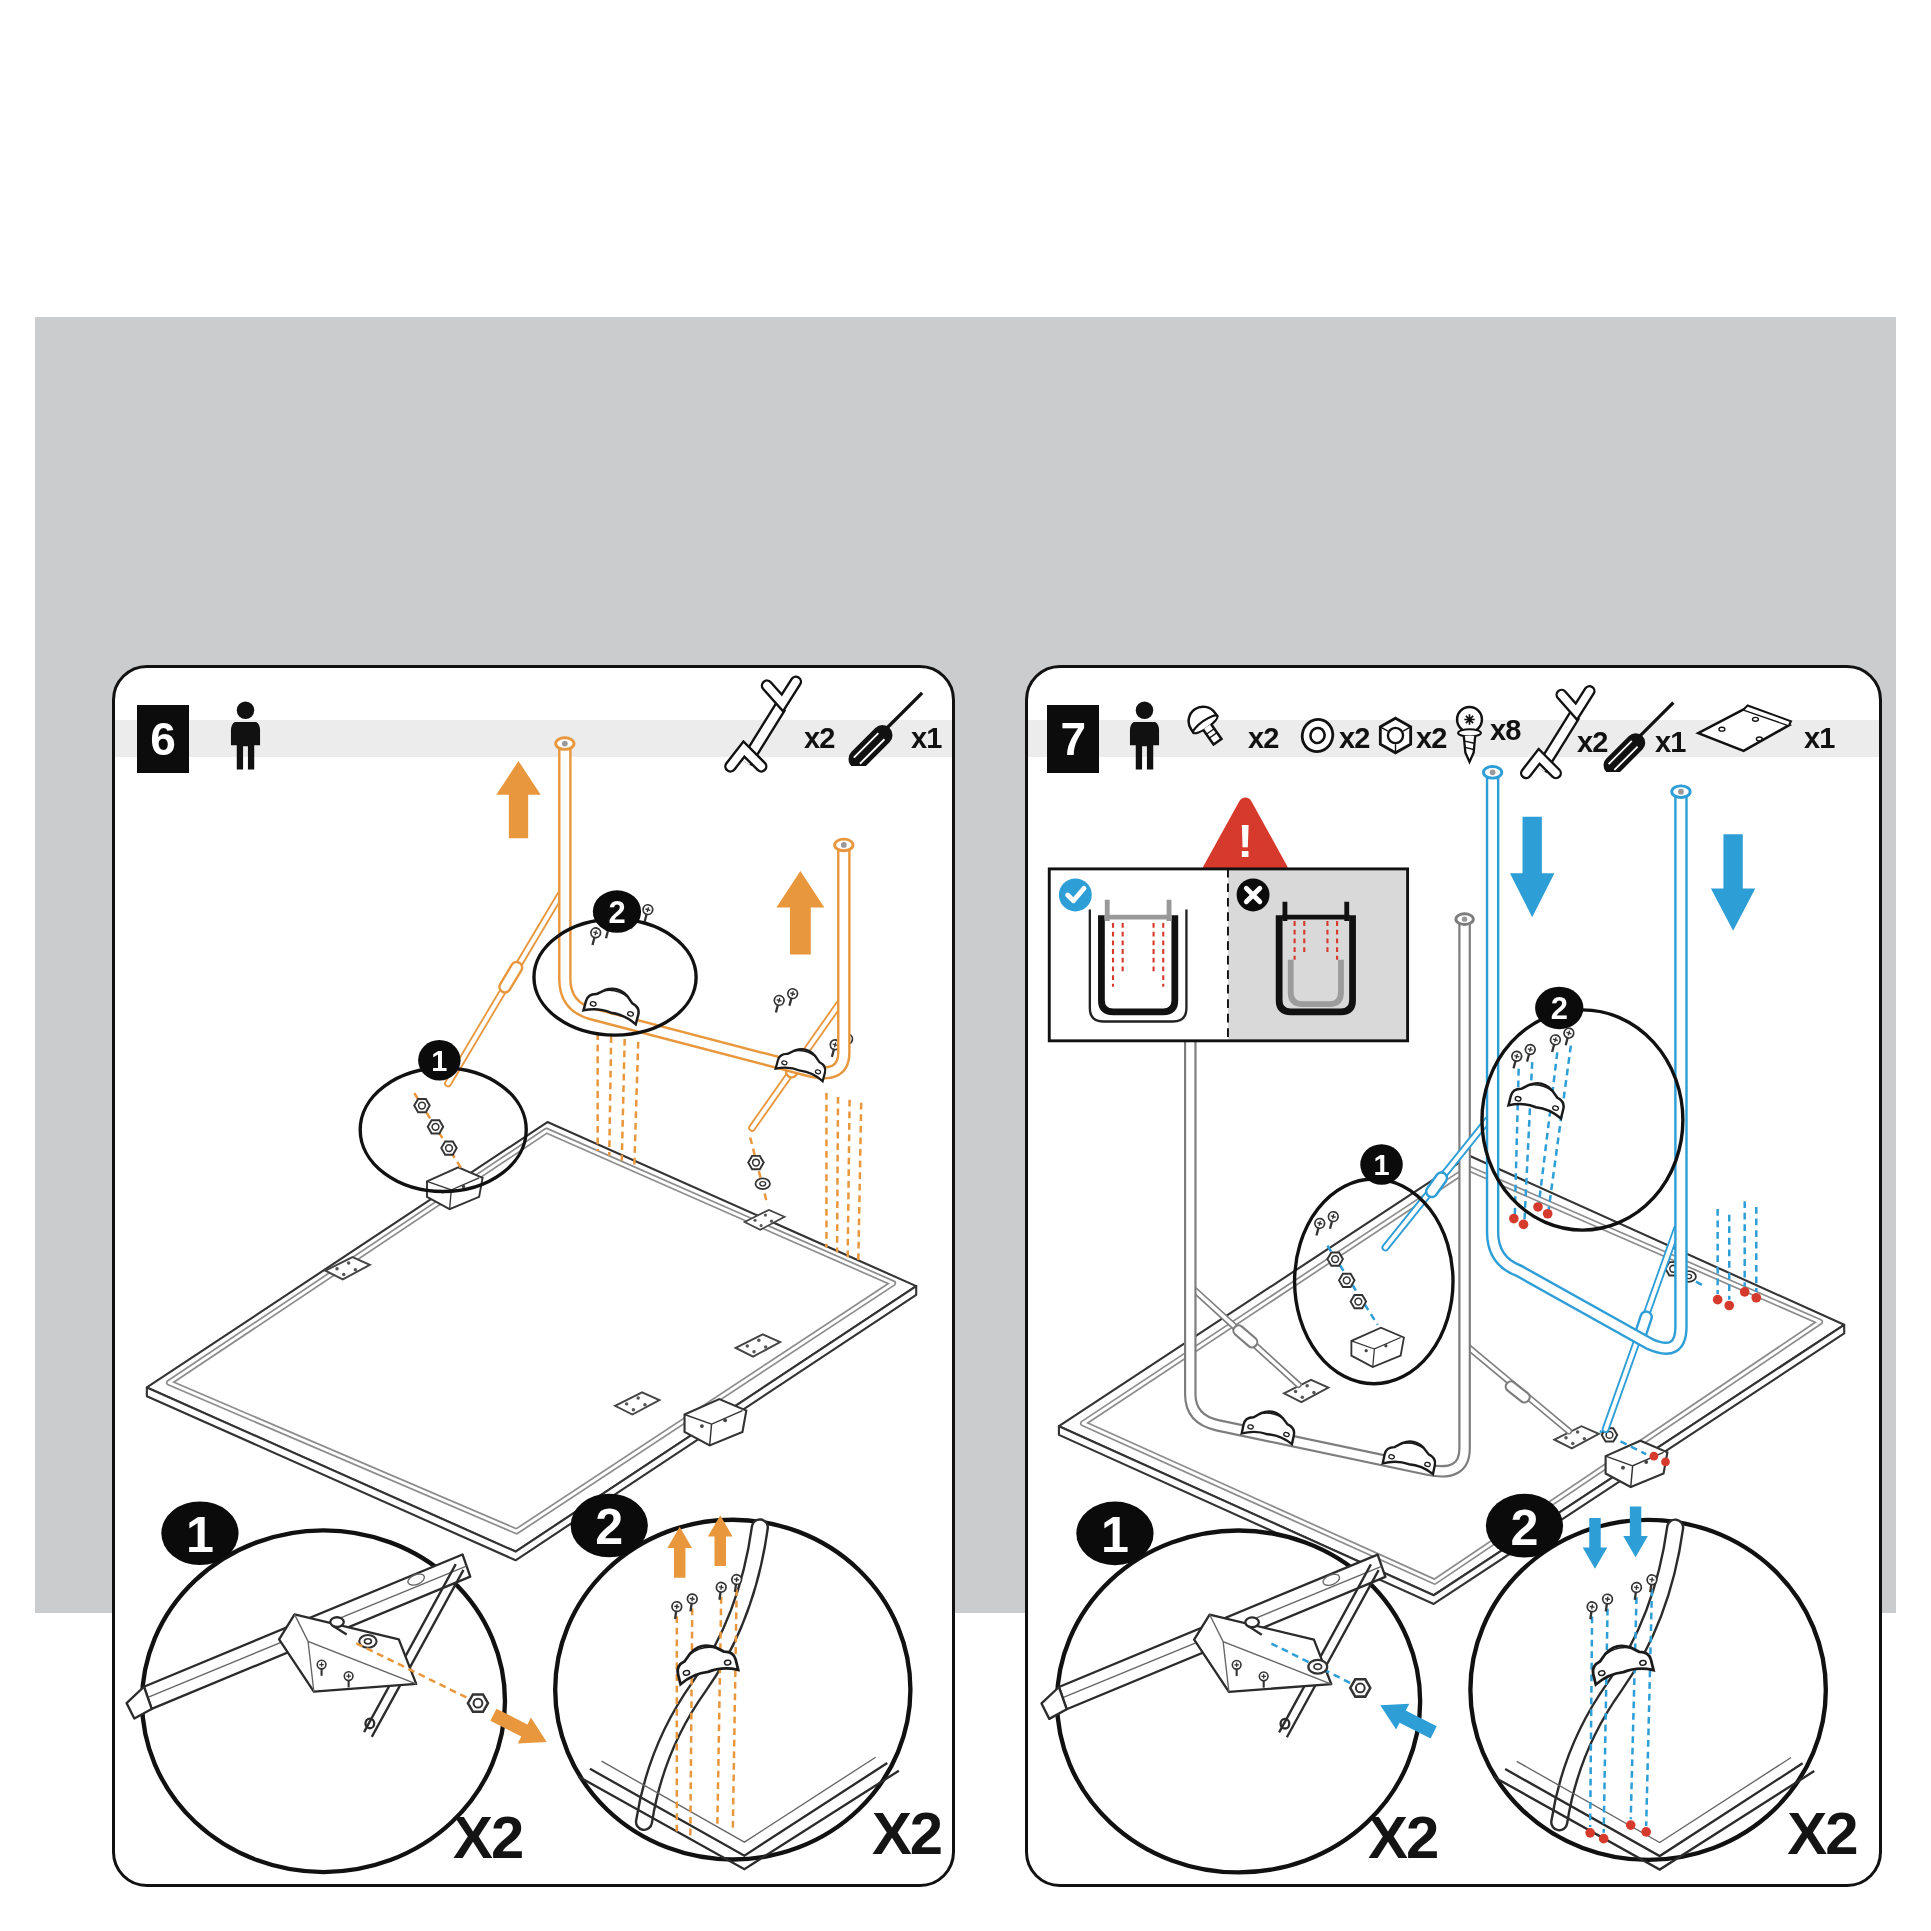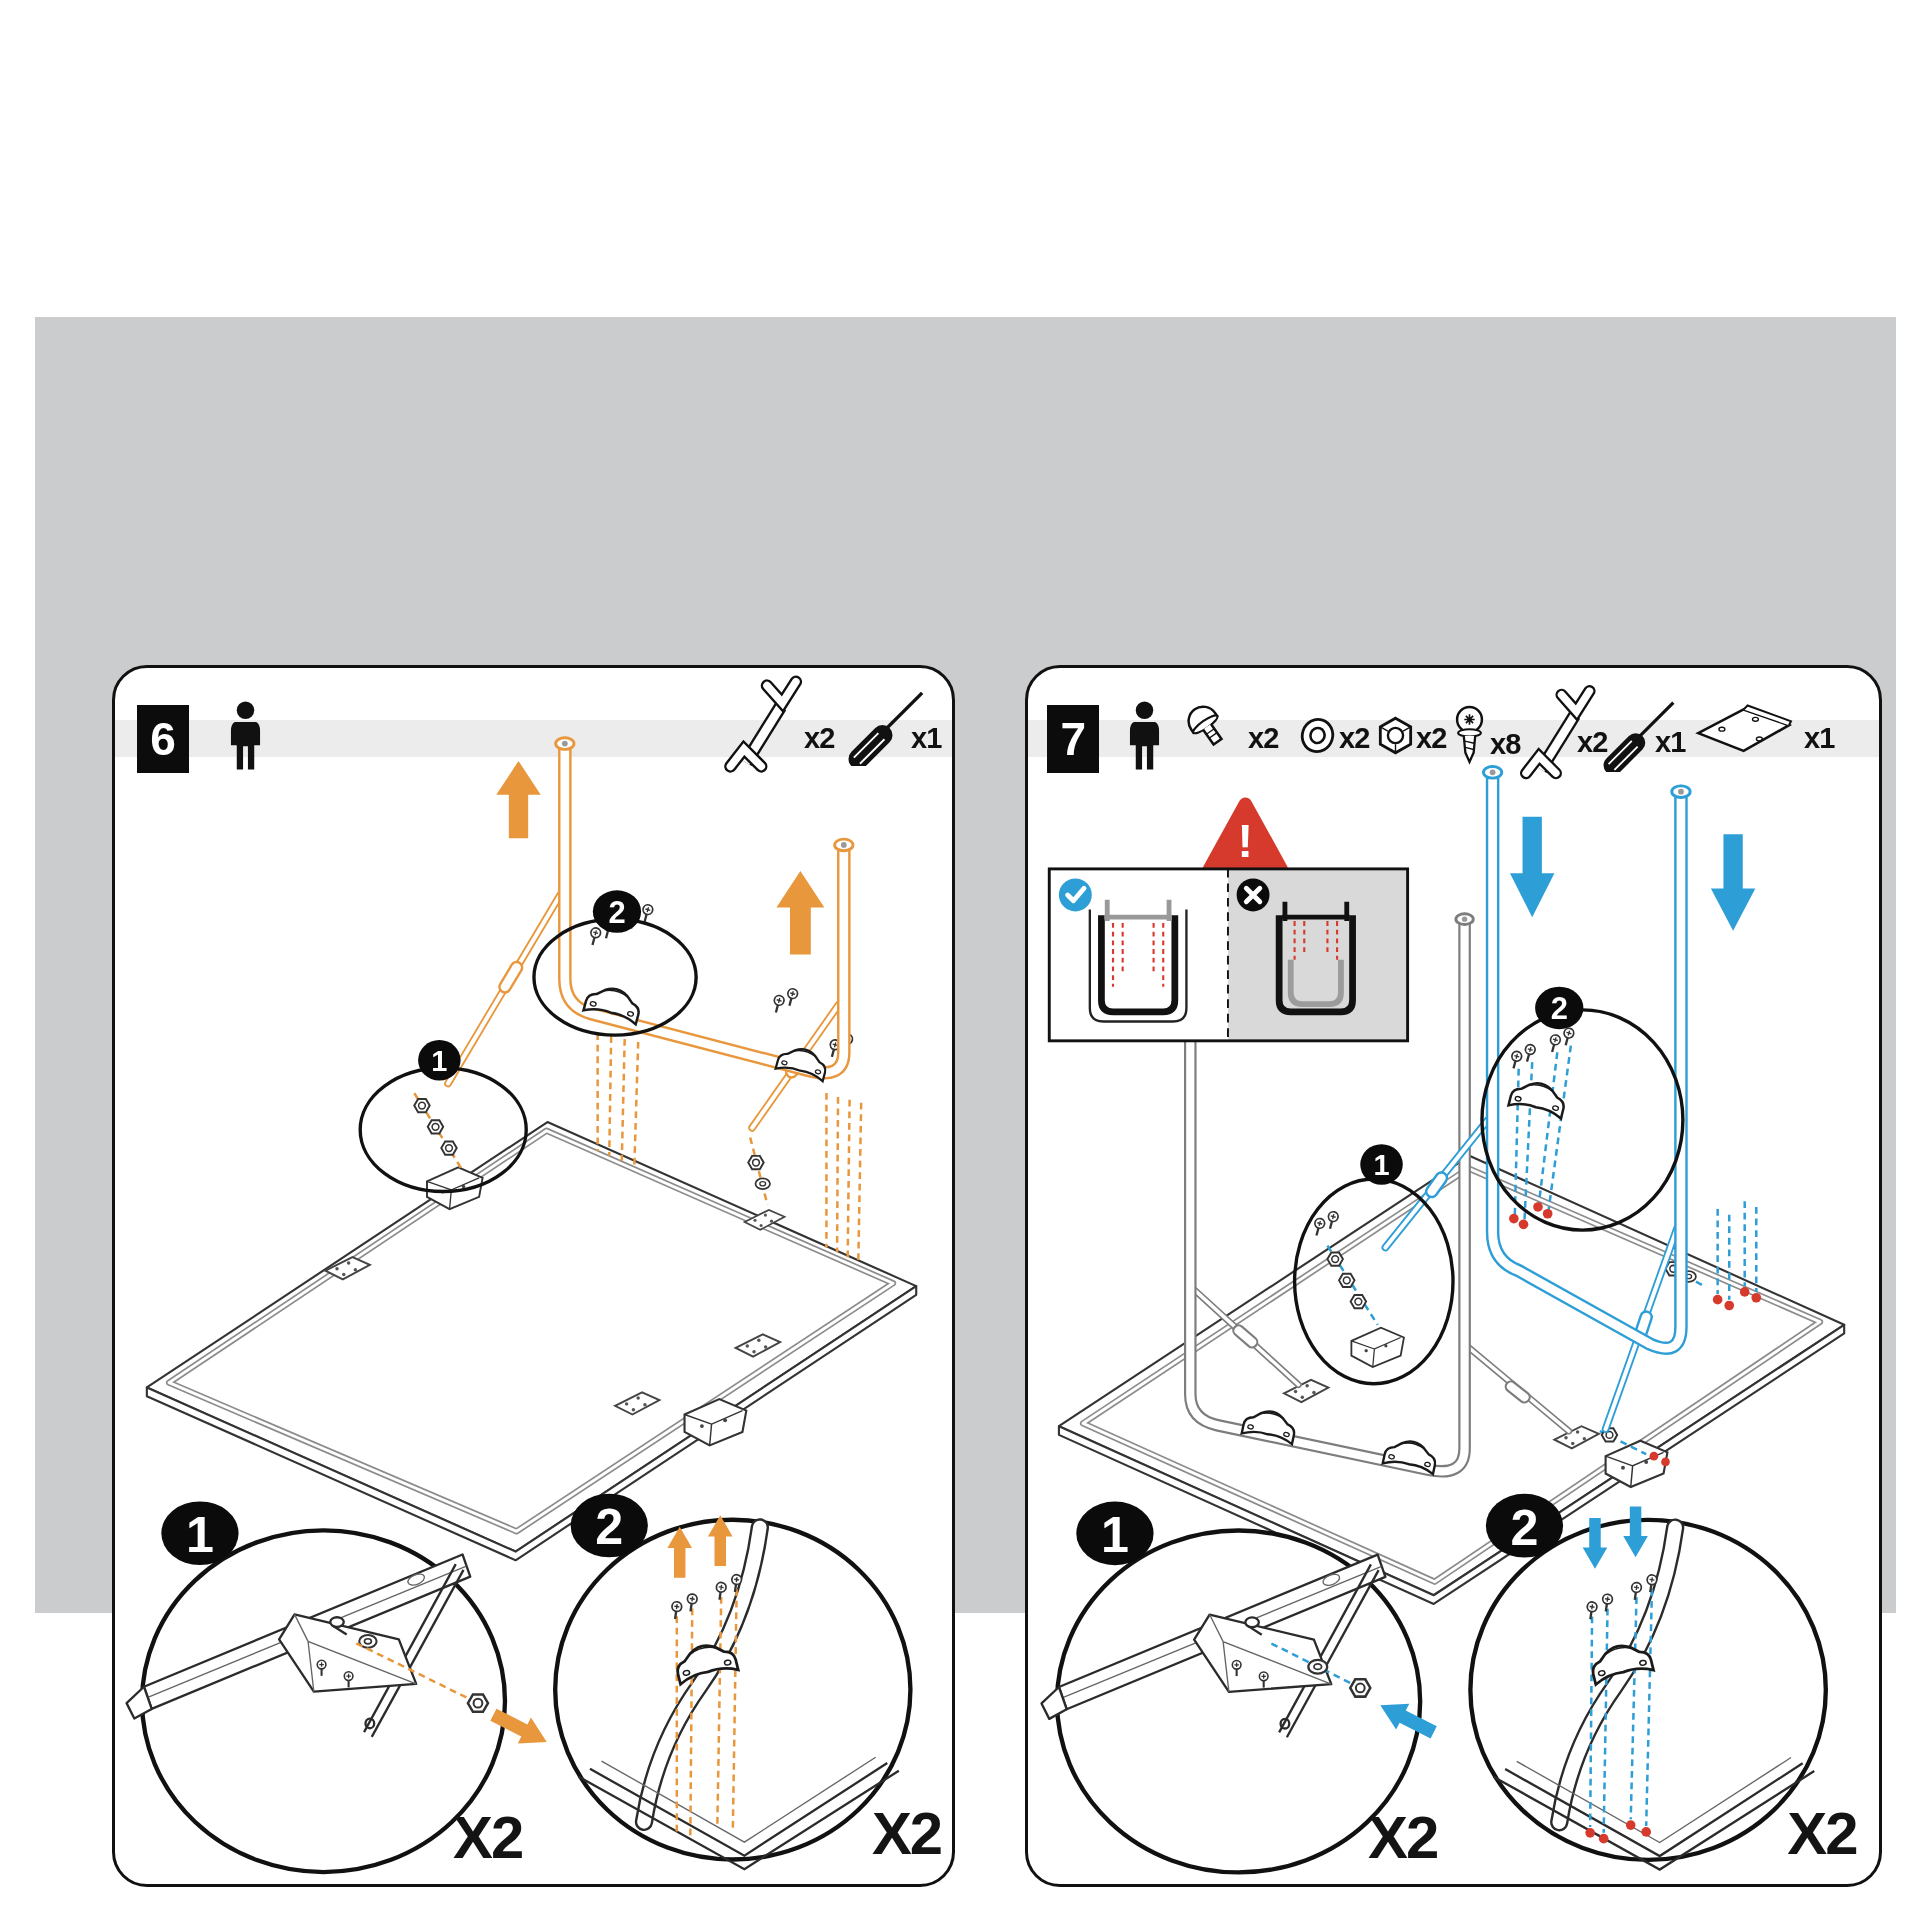--- a/index.html
+++ b/index.html
@@ -299,21 +299,21 @@
         <use href="#iconWasher"></use>
       </svg>
     <span class="cnt" style="left:311px;top:54px">x2</span>
     <svg class="hicon" style="left:348px;top:48px;width:39px;height:39px" viewBox="-18 -18 36 36">
         <use href="#iconNut"></use>
       </svg>
     <span class="cnt" style="left:388px;top:54px">x2</span>
     <svg class="hicon" style="left:425px;top:37px;width:33px;height:60px" viewBox="-15 -31 30 58">
         <use href="#iconScrew"></use>
       </svg>
-    <span class="cnt" style="left:462px;top:60px">x8</span>
+    <span class="cnt" style="left:462px;top:46px">x8</span>
     <svg class="hicon" style="left:485px;top:15.4px;width:97px;height:102px" viewBox="0 0 104 108">
         <use href="#toolWrench"></use>
       </svg>
     <span class="cnt" style="left:549px;top:58px">x2</span>
     <svg class="hicon" style="left:572px;top:31px;width:81px;height:73px" viewBox="0 0 88 80">
         <use href="#toolDriver"></use>
       </svg>
     <span class="cnt" style="left:627px;top:58px">x1</span>
     <svg class="hicon" style="left:666px;top:35px;width:104px;height:54px" viewBox="-4 -10 100 52">
         <use href="#iconPlate" transform="scale(0.95)"></use>

